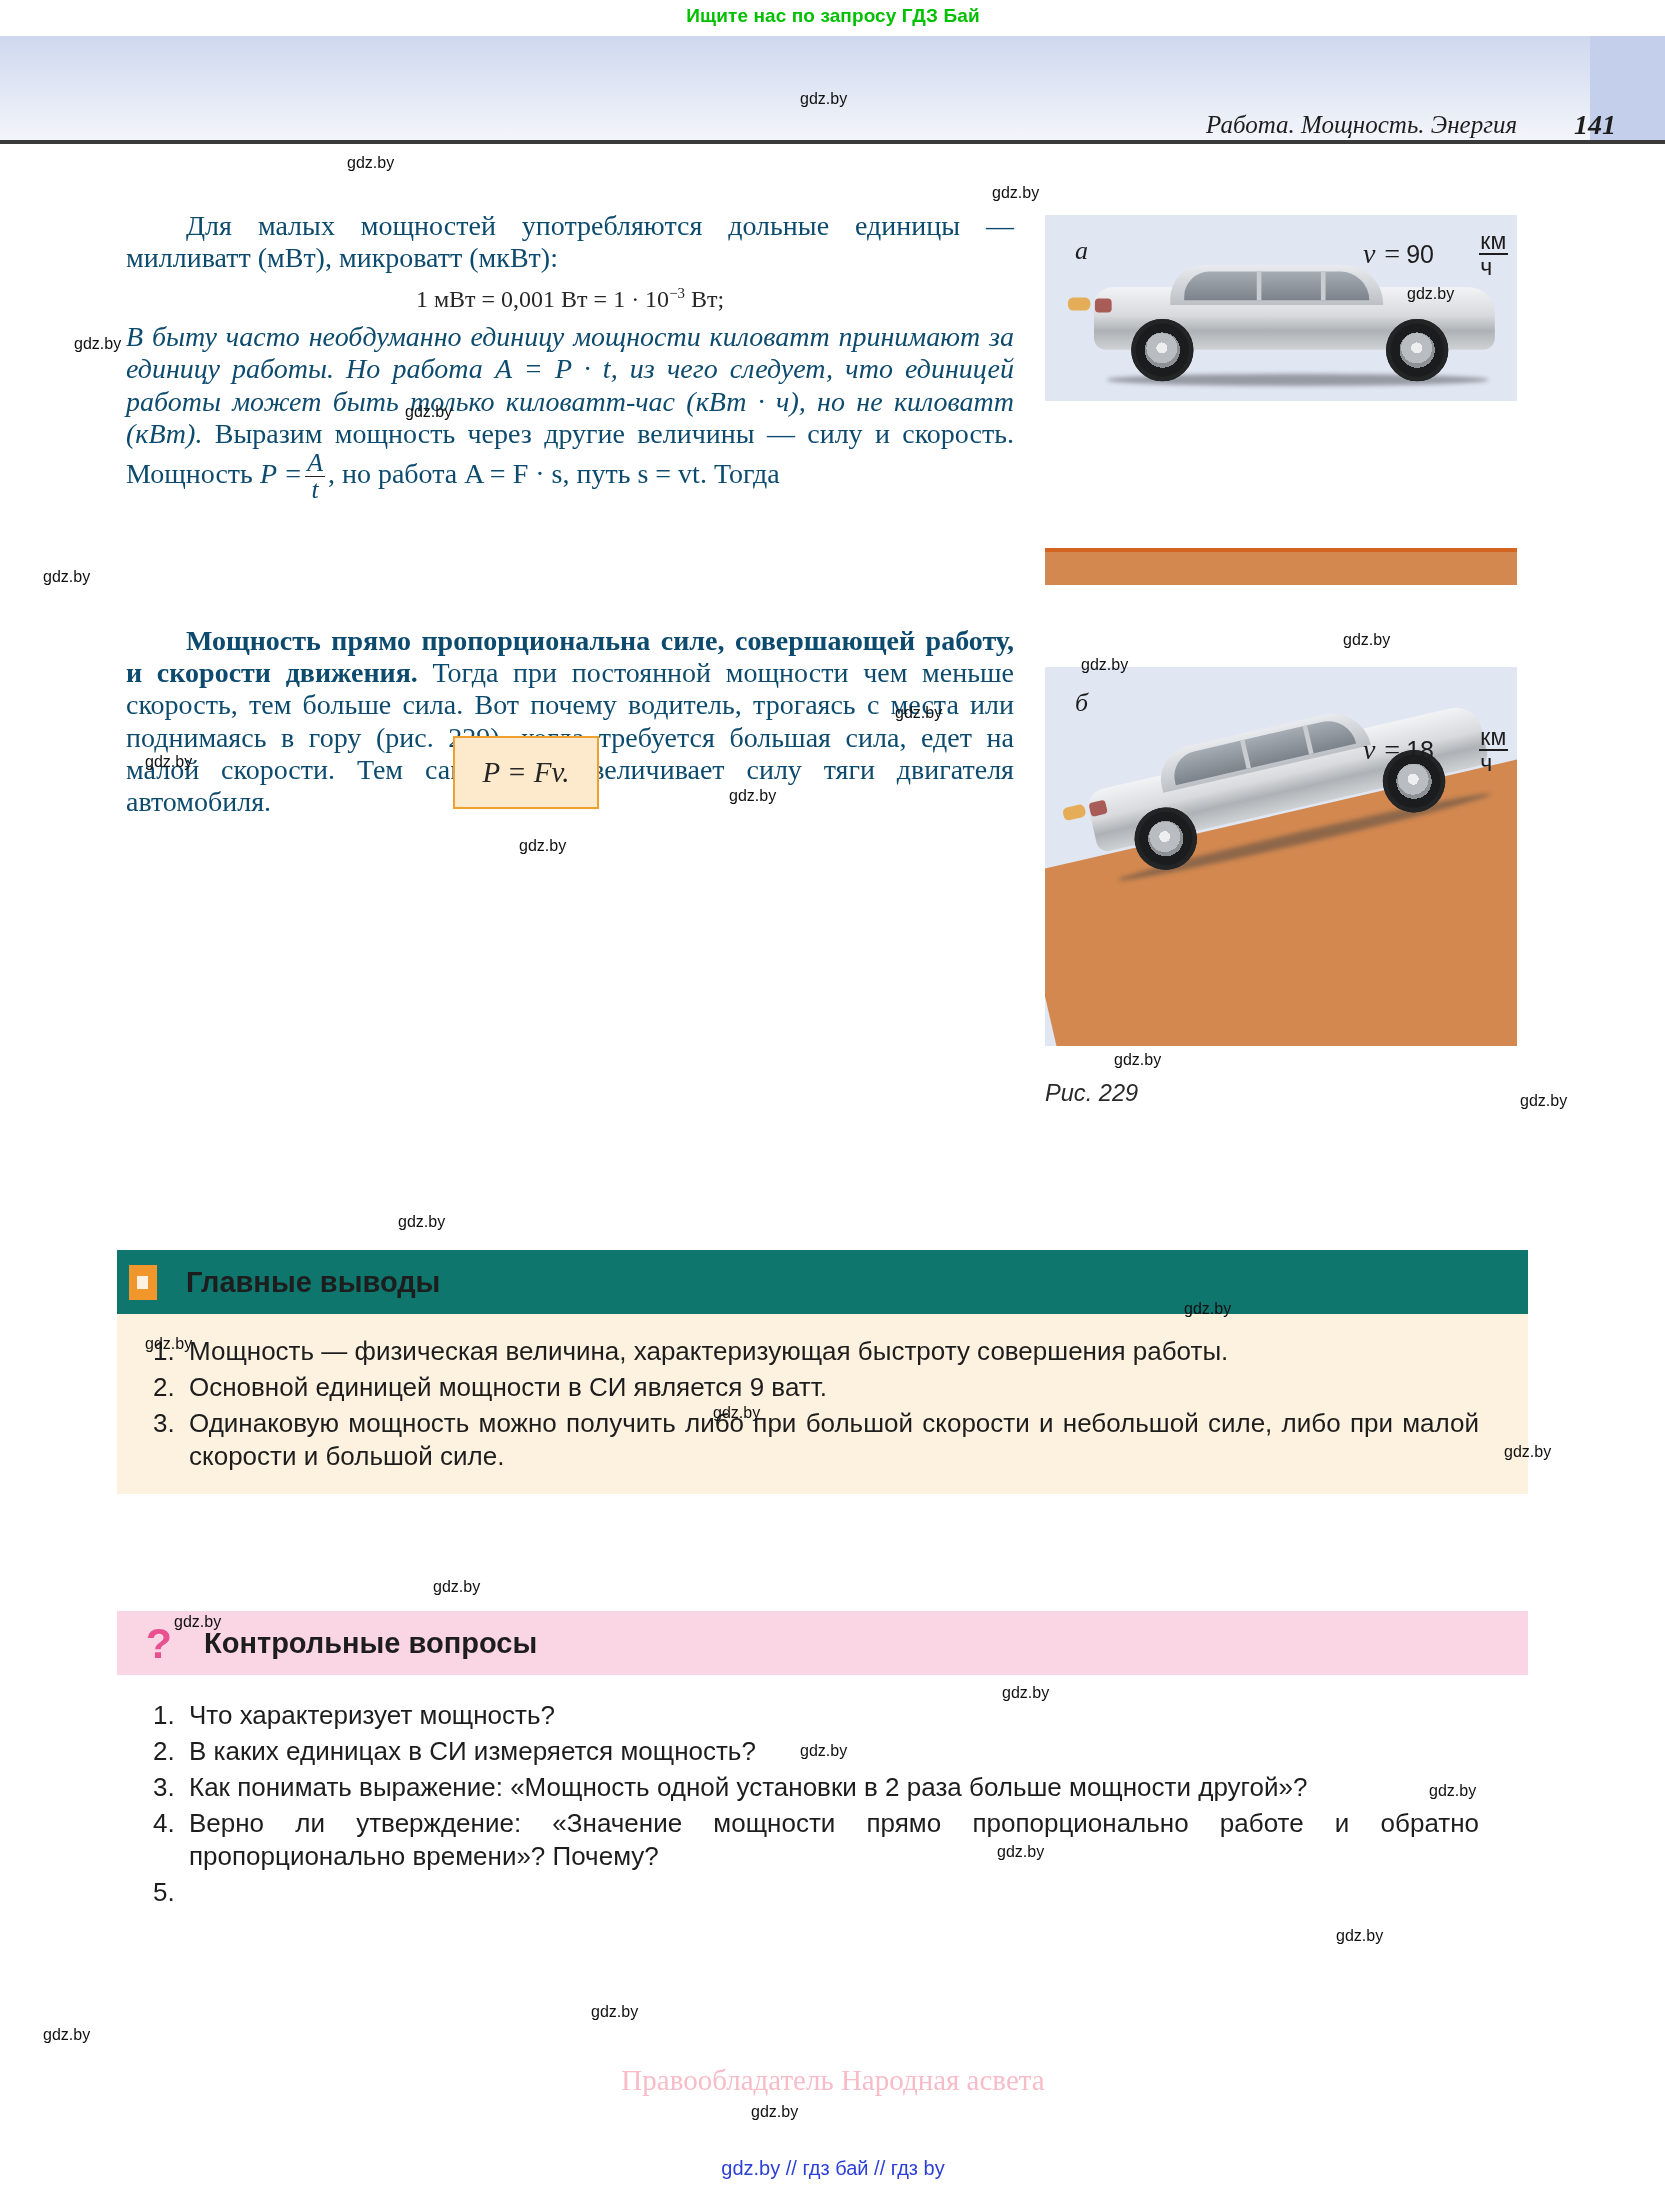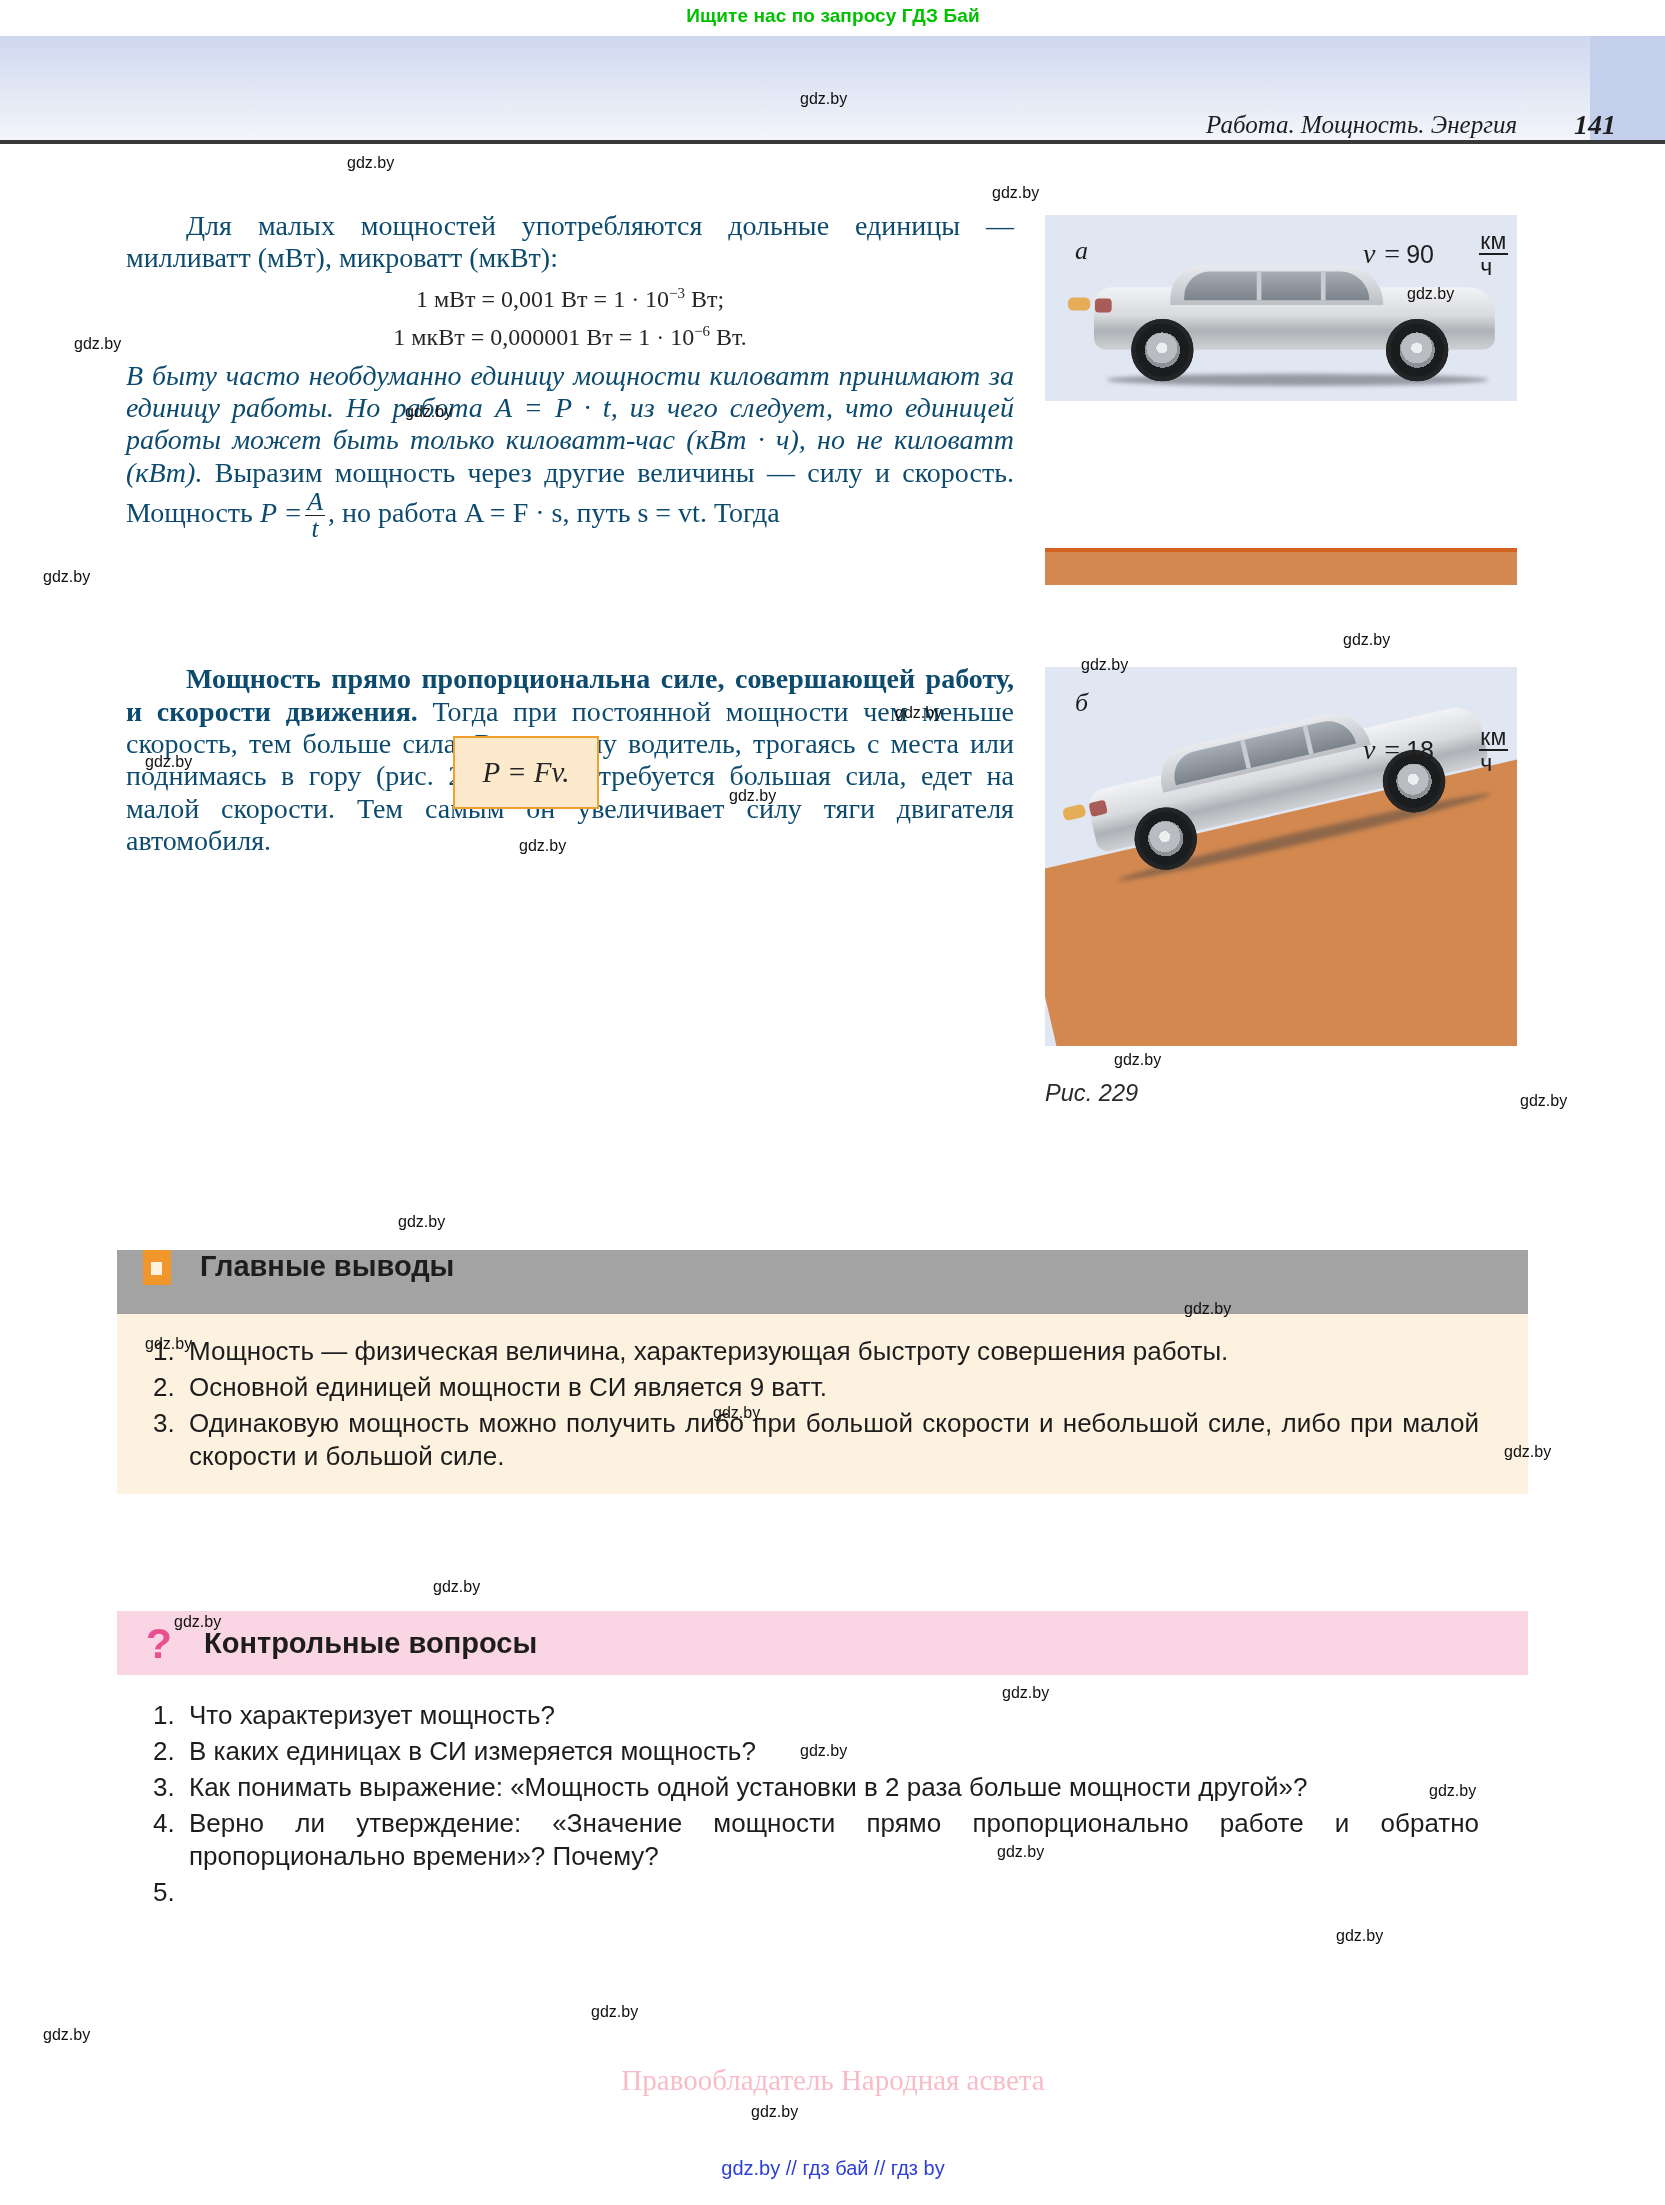--- a/index.html
+++ b/index.html
@@ -144,21 +144,21 @@
   .car .headlight{
     position:absolute;right:4.2px;top:35px;width:23.6px;height:14px;border-radius:5.6px;
     background:#e6a23c;opacity:.85;
   }
   
   .box-concl{
     position:absolute;left:117px;top:1250px;width:1411px;
     background:#fdf1e0;
   }
   .box-concl-head{
-    height:64px;background:#a3a3a3;display:flex;padding-left:26px;
+    height:64px;background:#0f766e;display:flex;align-items:center;padding-left:12px;
   }
   .icon-square{
     width:28px;height:35px;background:#f0962a;position:relative;flex:none;
   }
   .icon-square:after{
     content:"";position:absolute;left:8.3px;top:11.8px;width:11px;height:13px;background:#fdf1e0;
   }
   .box-head-title{
     margin-left:29px;font-family:"Liberation Sans", sans-serif;
     font-weight:bold;font-size:29px;color:#1d1d1d;
@@ -213,23 +213,20 @@
 <div class="header-page-num">141</div>
 
 <div class="col-left">
 
   <p class="p-serif indent">Для малых мощностей употребляются дольные единицы — милливатт (мВт), микроватт (мкВт):</p>
 
   <div class="eq-block">
     <span>1 мВт = 0,001 Вт = 1 · 10</span><sup class="exp">−3</sup><span> Вт;</span>
   </div>
 
-  <div class="eq-block">
-    <span>1 мкВт = 0,000001 Вт = 1 · 10</span><sup class="exp">−6</sup><span> Вт.</span>
-  </div>
 
   <p class="p-serif" style="margin-top:4.2px;">
     <span class="p-ital" style="display:inline;">В быту часто необдуманно единицу мощности киловатт принимают за единицу работы. Но работа A = P · t, из чего следует, что единицей работы может быть только киловатт-час (кВт · ч), но не киловатт (кВт).</span><span> Выразим мощность через другие величины — силу и скорость. Мощность </span><span class="p-ital">P =</span><span class="frac"><span class="num">A</span><span class="den">t</span></span><span>, но работа A = F · s, путь s = vt. Тогда</span>
   </p>
 
   <div style="height:104px;"></div>
 
   <p class="p-serif indent">
     <b class="p-bold">Мощность прямо пропорциональна силе, совершающей работу, и скорости движения.</b><span> Тогда при постоянной мощности чем меньше скорость, тем больше сила. Вот почему водитель, трогаясь с места или поднимаясь в гору (рис. 229), когда требуется большая сила, едет на малой скорости. Тем самым он увеличивает силу тяги двигателя автомобиля.</span>
   </p>

